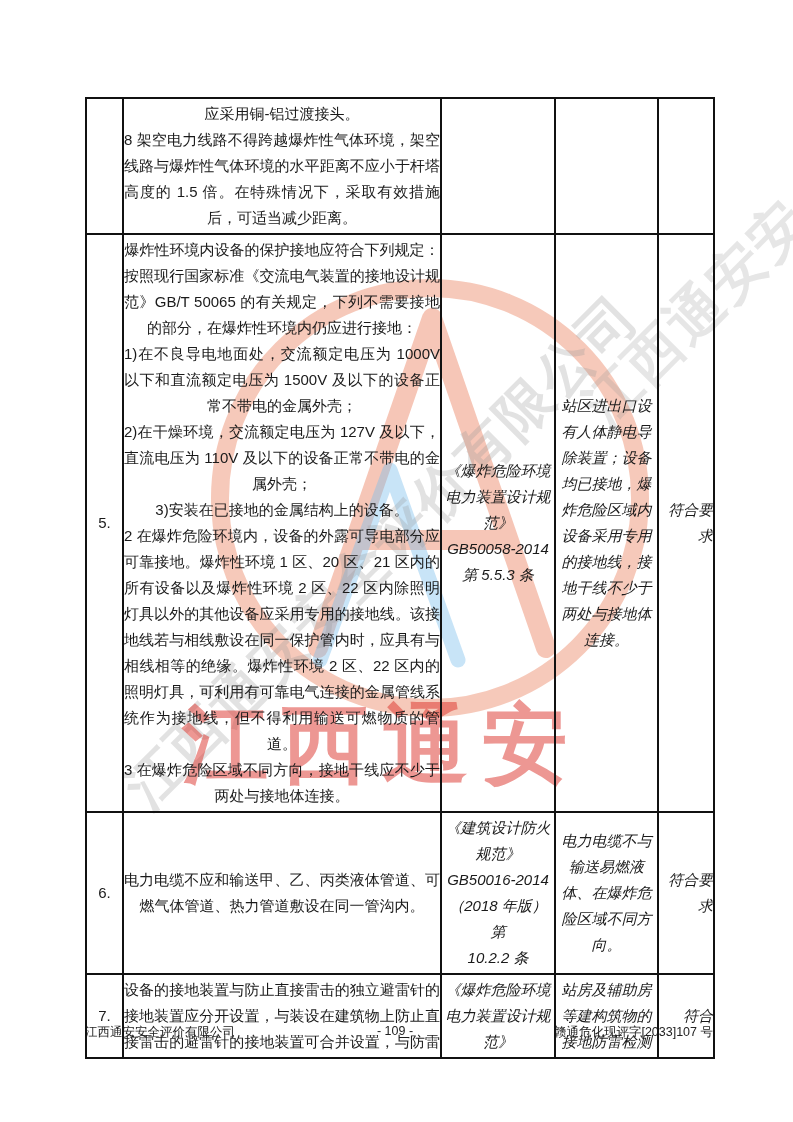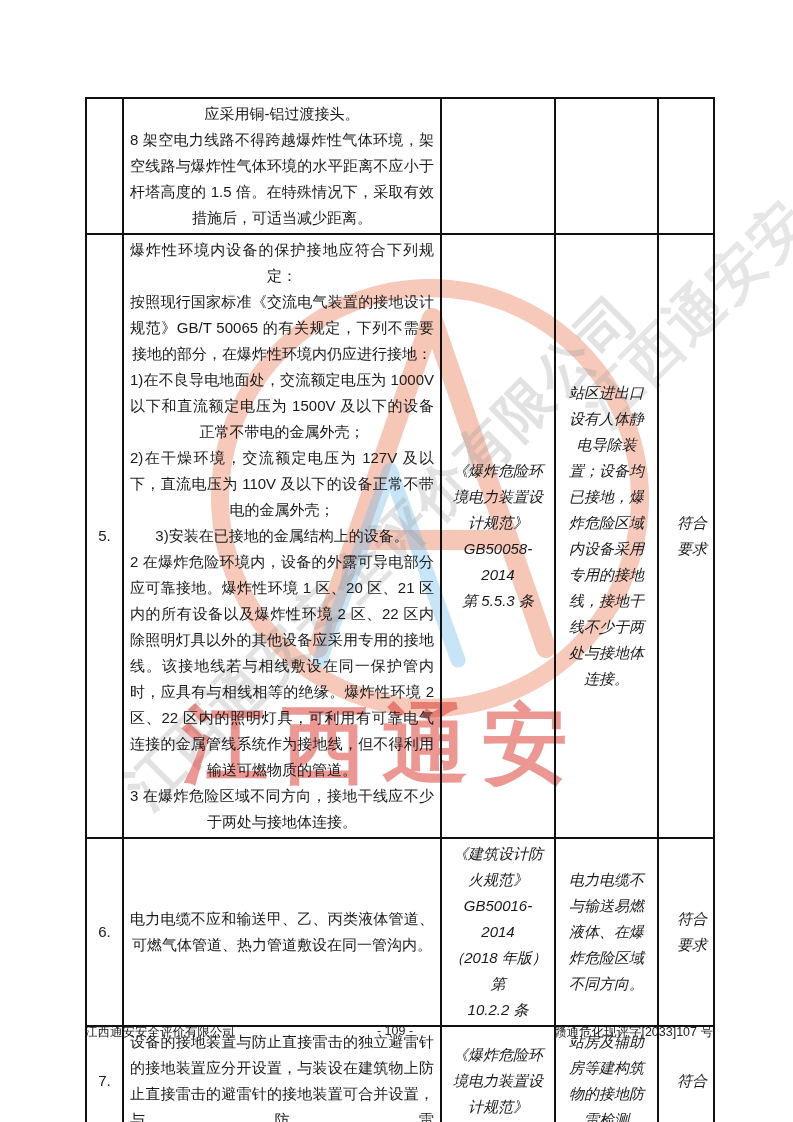--- a/index.html
+++ b/index.html
@@ -17,21 +17,21 @@
     color:rgba(150,150,150,0.28);transform:translate(-50%,-50%) rotate(-45deg);font-weight:bold;}
   .wm-diag.main{left:382px;top:552px;}
   .wm-diag.corner{left:840px;top:170px;color:rgba(150,150,150,0.24);}
   .wm-red{position:absolute;left:382px;top:745px;transform:translate(-50%,-50%);
     white-space:nowrap;font-size:86px;font-weight:bold;letter-spacing:14px;
     color:rgba(219,48,40,0.5);font-family:"Liberation Serif","DejaVu Serif",serif;}
   .wm-svg{position:absolute;left:0;top:0;}
   
   table.doc{position:absolute;left:85px;top:97px;width:628px;z-index:1;
     border-collapse:collapse;table-layout:fixed;background:transparent;}
-  table.doc td{border:2px solid #111;vertical-align:middle;padding:2px 6px;
+  table.doc td{border:2px solid #111;vertical-align:middle;padding:2px 0;
     font-size:15px;line-height:26px;background:transparent;overflow:hidden;}
   td.no{text-align:center;font-size:14px;padding:0 2px;}
   td.content{text-align:justify;text-align-last:center;white-space:pre-wrap;}
   td.content.run-on{text-align-last:justify;}
   td.std,td.eval,td.res{text-align:center;white-space:pre-wrap;line-height:27px;font-style:italic;}
   td.std{font-size:14.5px;}
   td.eval{font-size:14.5px;}
   td.res{font-size:15px;text-align:right;}
   tr.r1{height:131px;} tr.r2{height:555px;} tr.r3{height:125px;} tr.r4{height:84px;}
   

